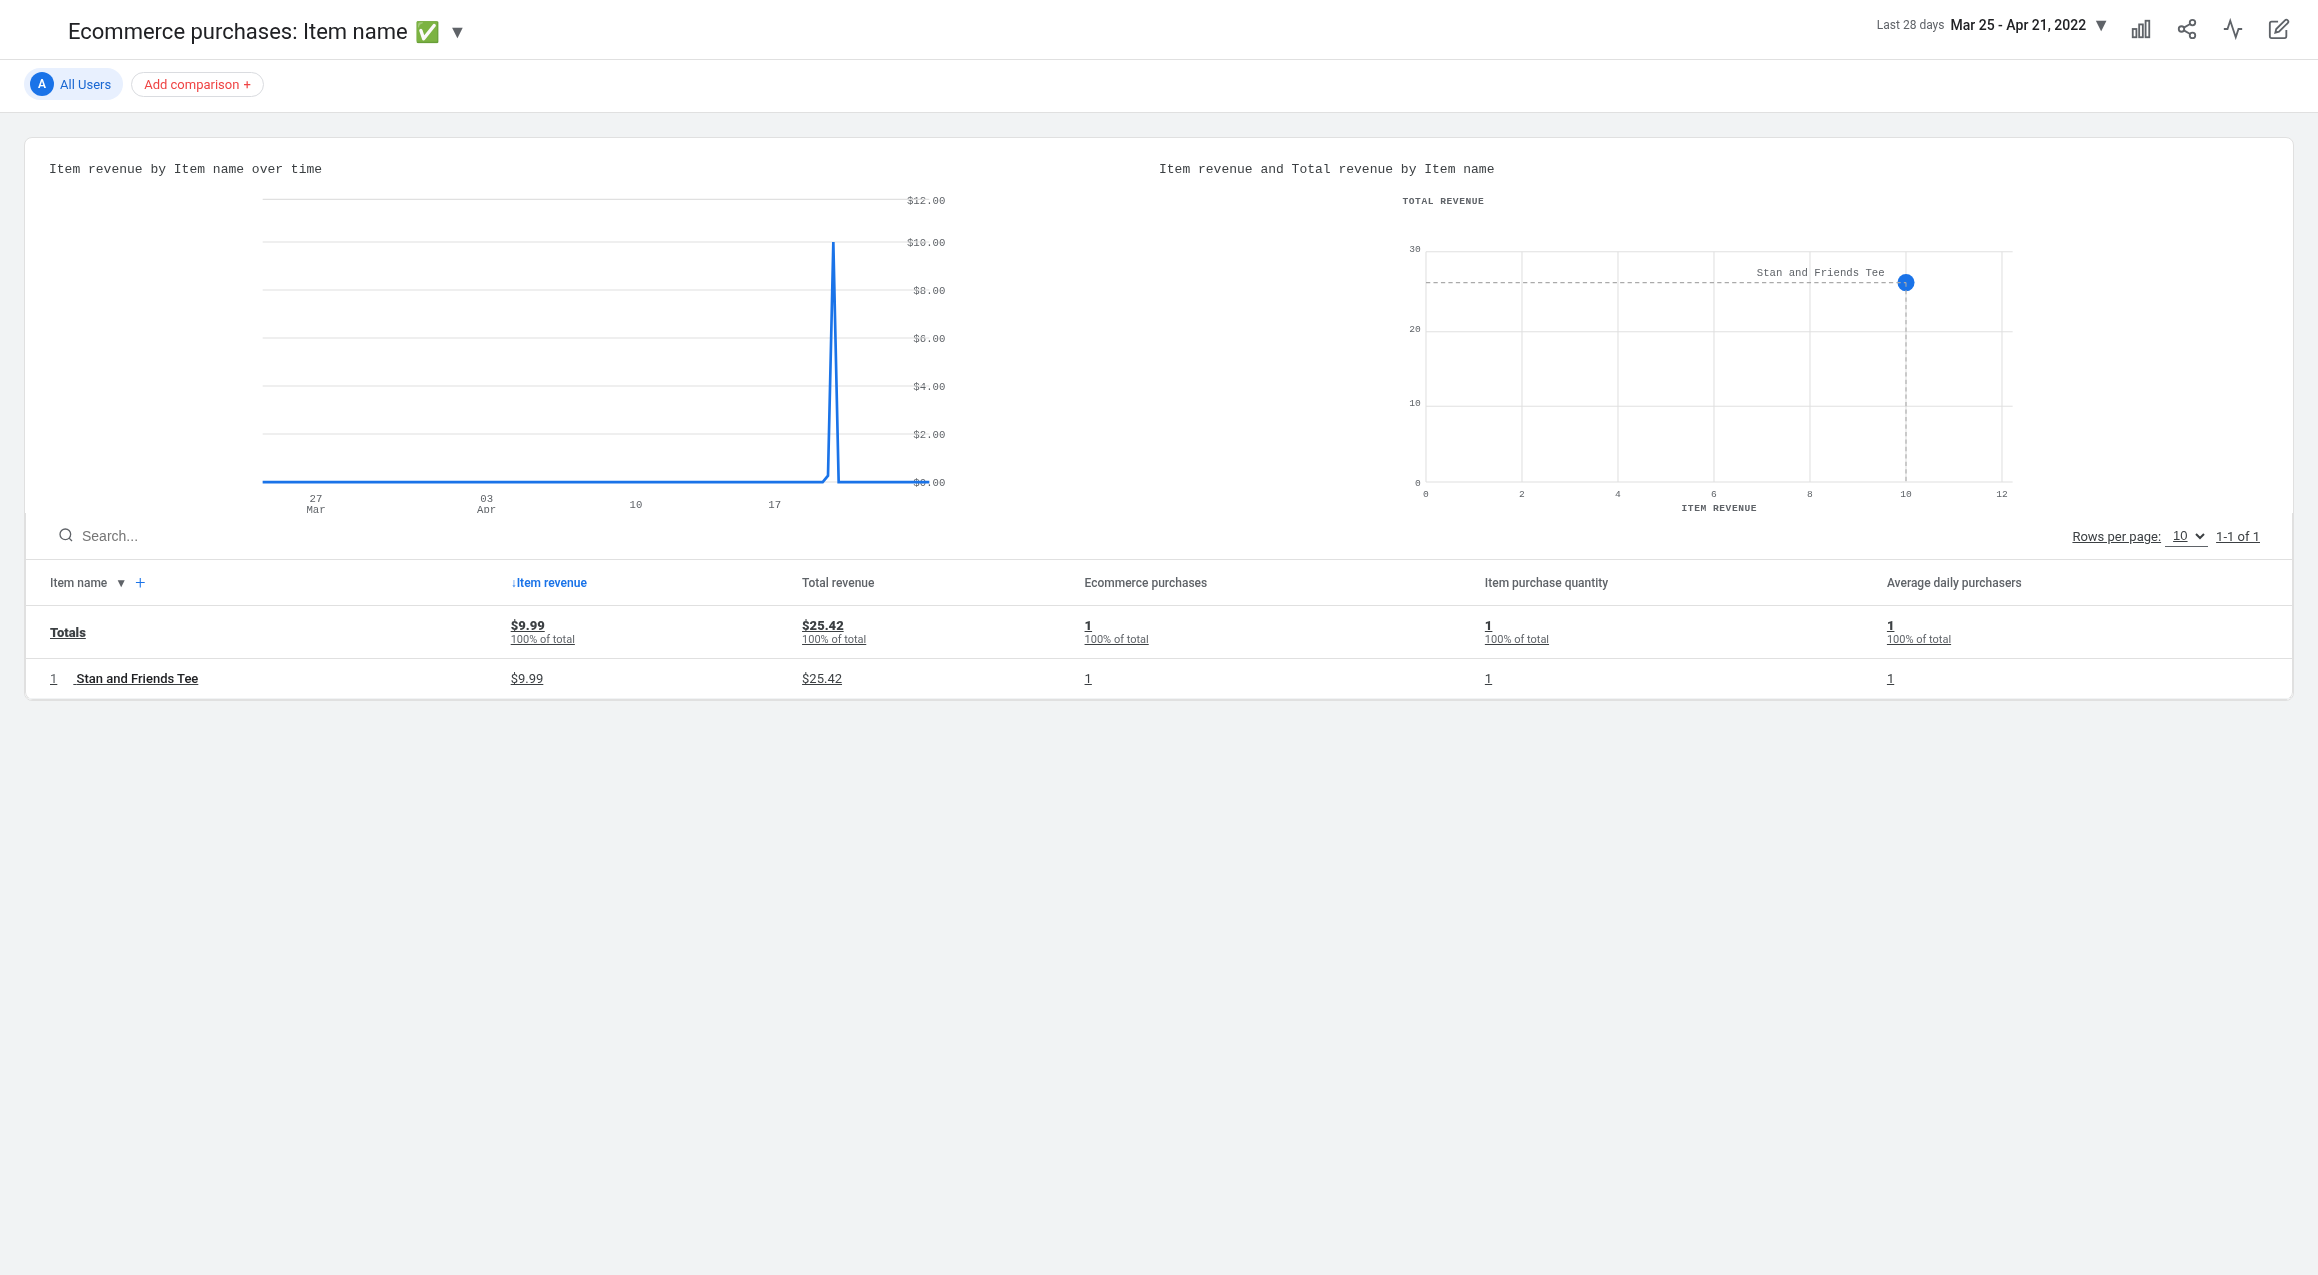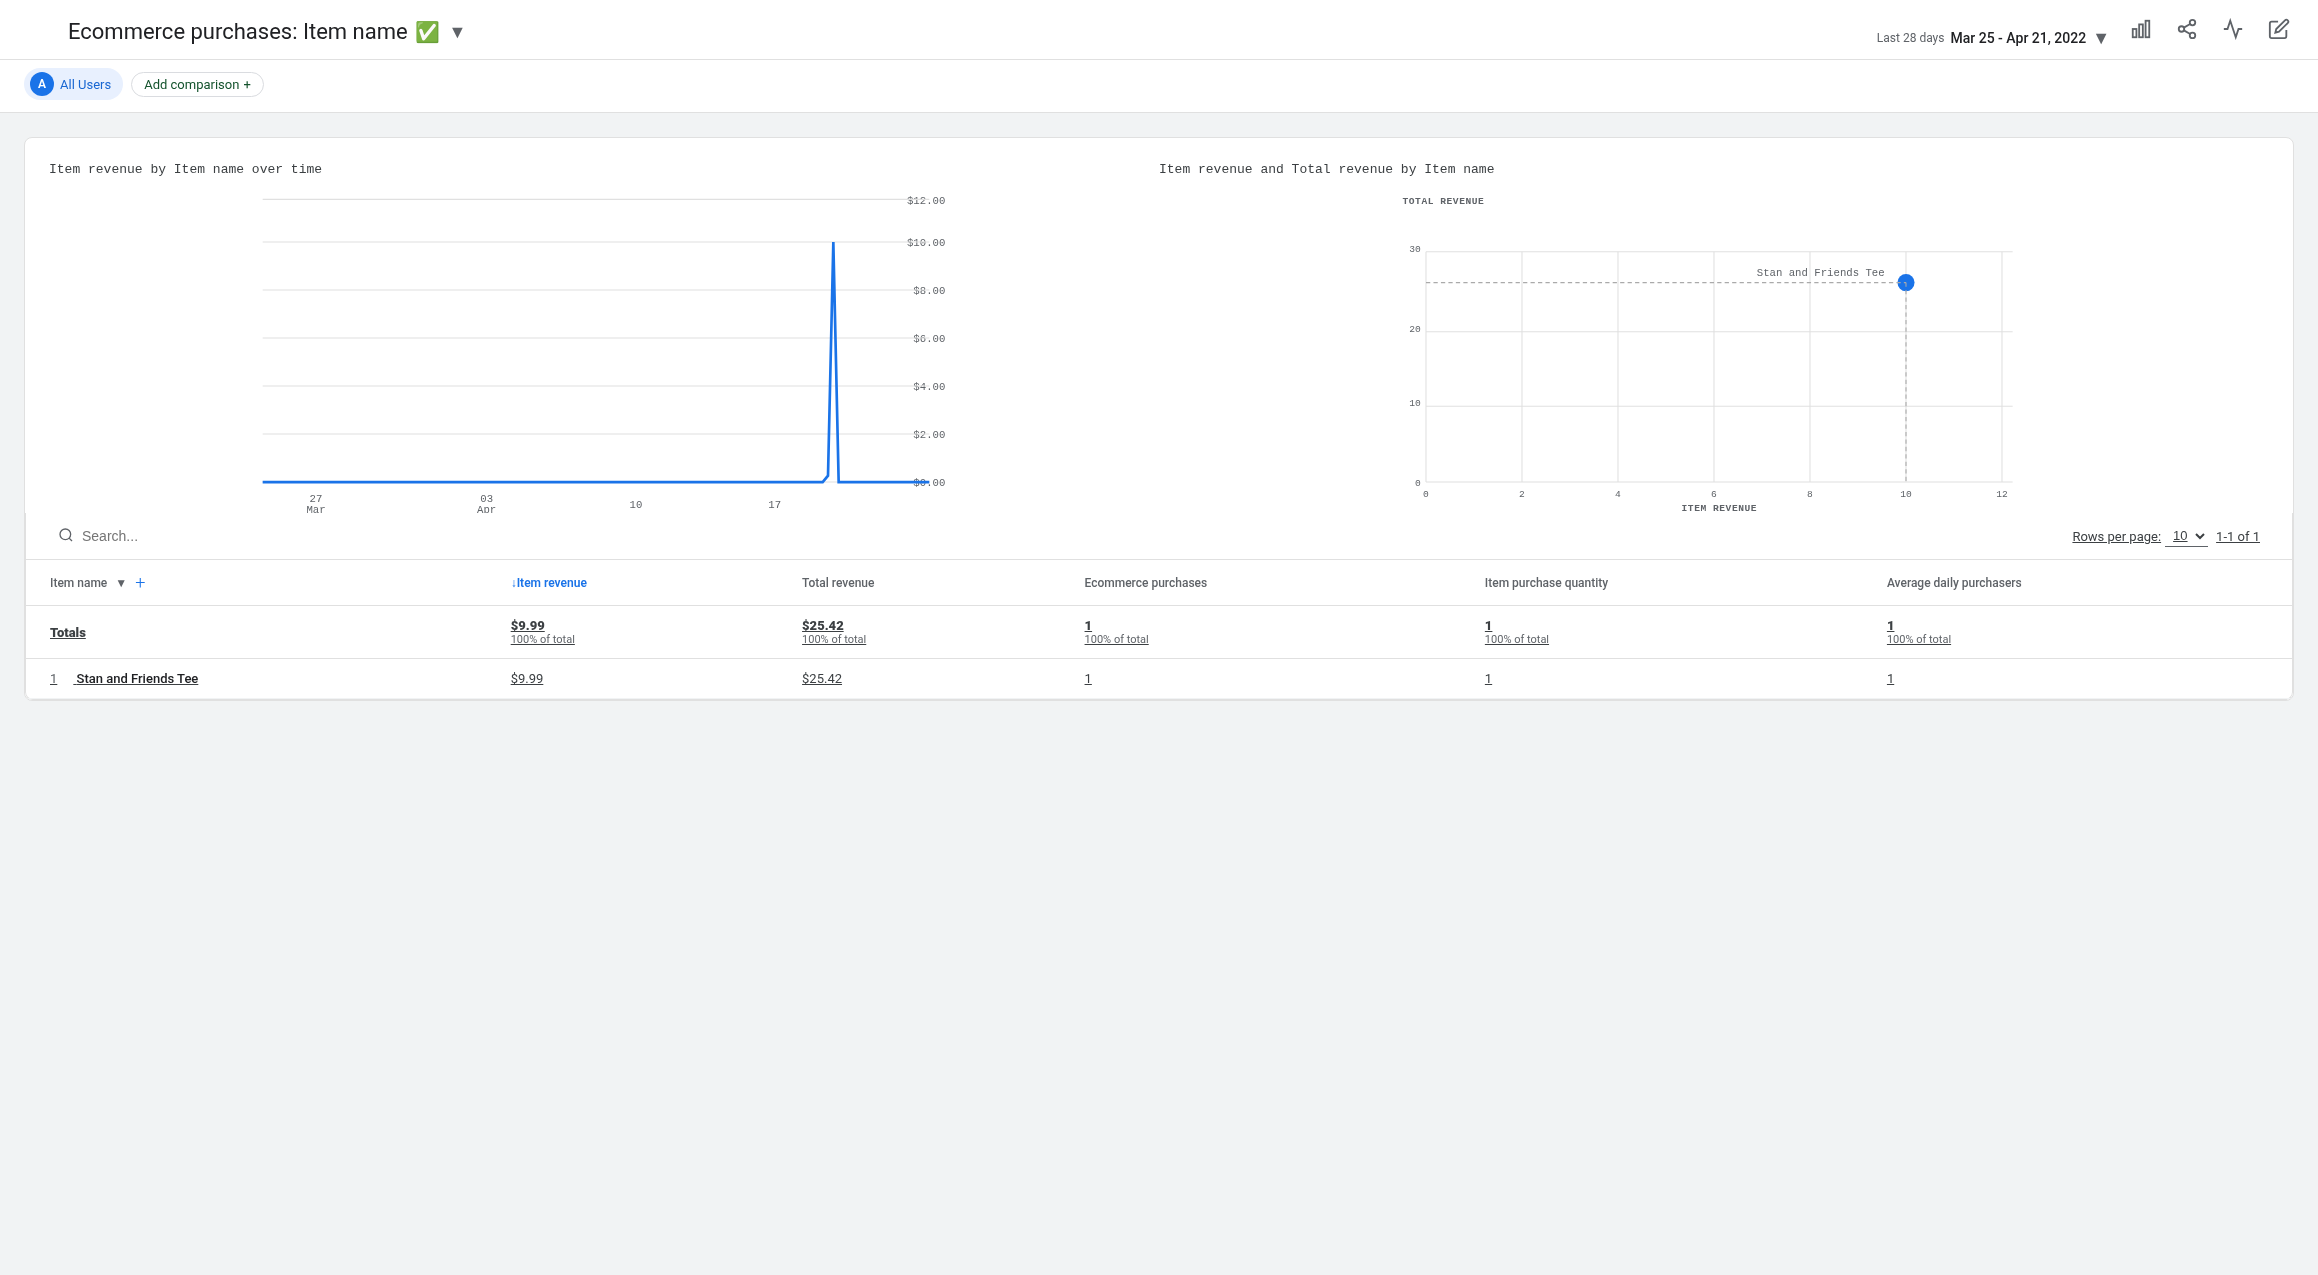--- a/index.html
+++ b/index.html
@@ -34,21 +34,21 @@
       color: #1a73e8;
       font-size: 20px;
     }
     .dropdown-arrow {
       color: #5f6368;
       font-size: 18px;
       cursor: pointer;
     }
     .header-right {
       display: flex;
-      align-items: flex-end;
+      align-items: flex-start;
       gap: 16px;
       color: #5f6368;
       font-size: 13px;
     }
     .date-range {
       display: flex;
       align-items: center;
       gap: 6px;
     }
     .date-label {
@@ -98,21 +98,21 @@
       font-weight: 600;
     }
     .add-comparison {
       display: flex;
       align-items: flex-start;
       gap: 4px;
       border: 1px solid #dadce0;
       border-radius: 16px;
       padding: 4px 12px;
       font-size: 13px;
-      color: #14532d;
+      color: #ef4444;
       cursor: pointer;
       background: #fff;
     }
     .main-content {
       padding: 24px;
     }
     .charts-row {
       display: flex;
       font-family: Liberation Mono, monospace;
     }

